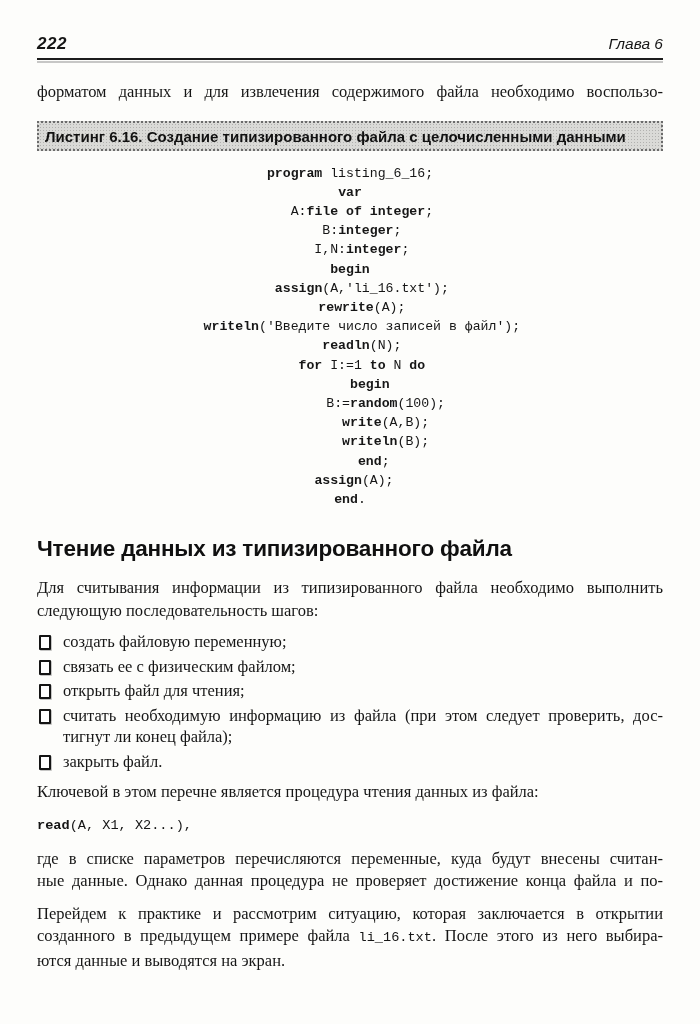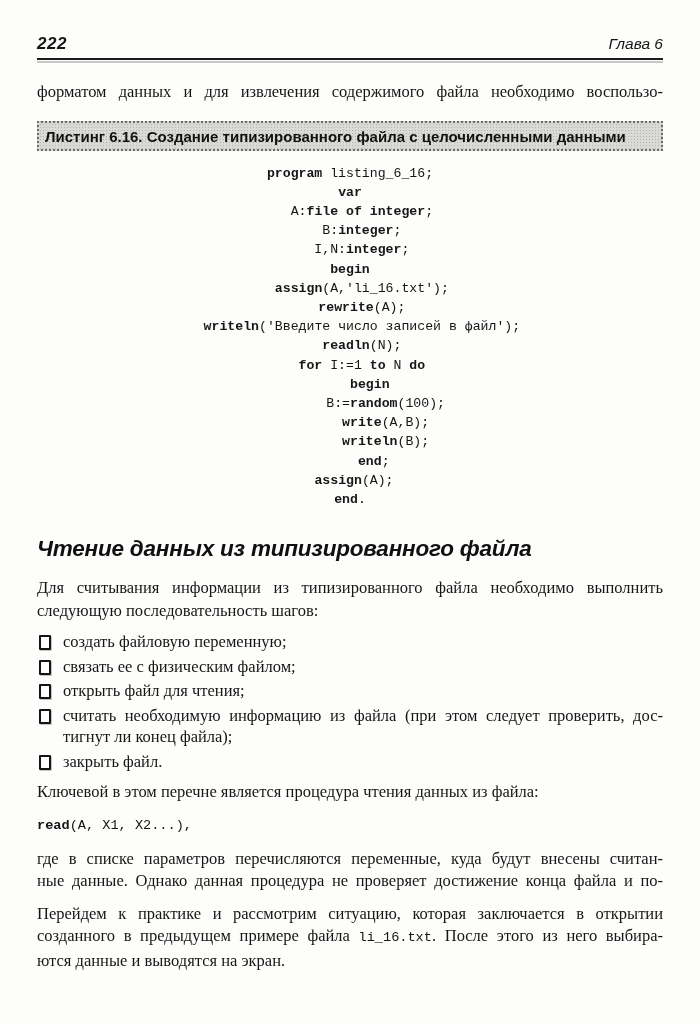--- a/index.html
+++ b/index.html
@@ -52,21 +52,21 @@
     font-family:"Liberation Mono", monospace;
     font-size:13.2px;line-height:19.2px;text-align:center;
   }
   .code .tline{white-space:pre;}
 
   
   h1.section-heading{
     font-family:"Liberation Sans", sans-serif;
     font-size:22.5px;line-height:28px;
     letter-spacing:-.2px;
-    margin:26px 0 0 0;color:#101010;font-style:italic;
+    margin:26px 0 0 0;color:#101010;
   }
   .section-intro{margin-top:14px;}
 
   
   .bullets{margin-top:9px;}
   .bullet{display:flex;align-items:flex-start;margin-bottom:3px;}
   .bmark{
     display:inline-block;flex:none;
     width:8px;height:11px;
     border:2px solid #141414;border-radius:1px;

